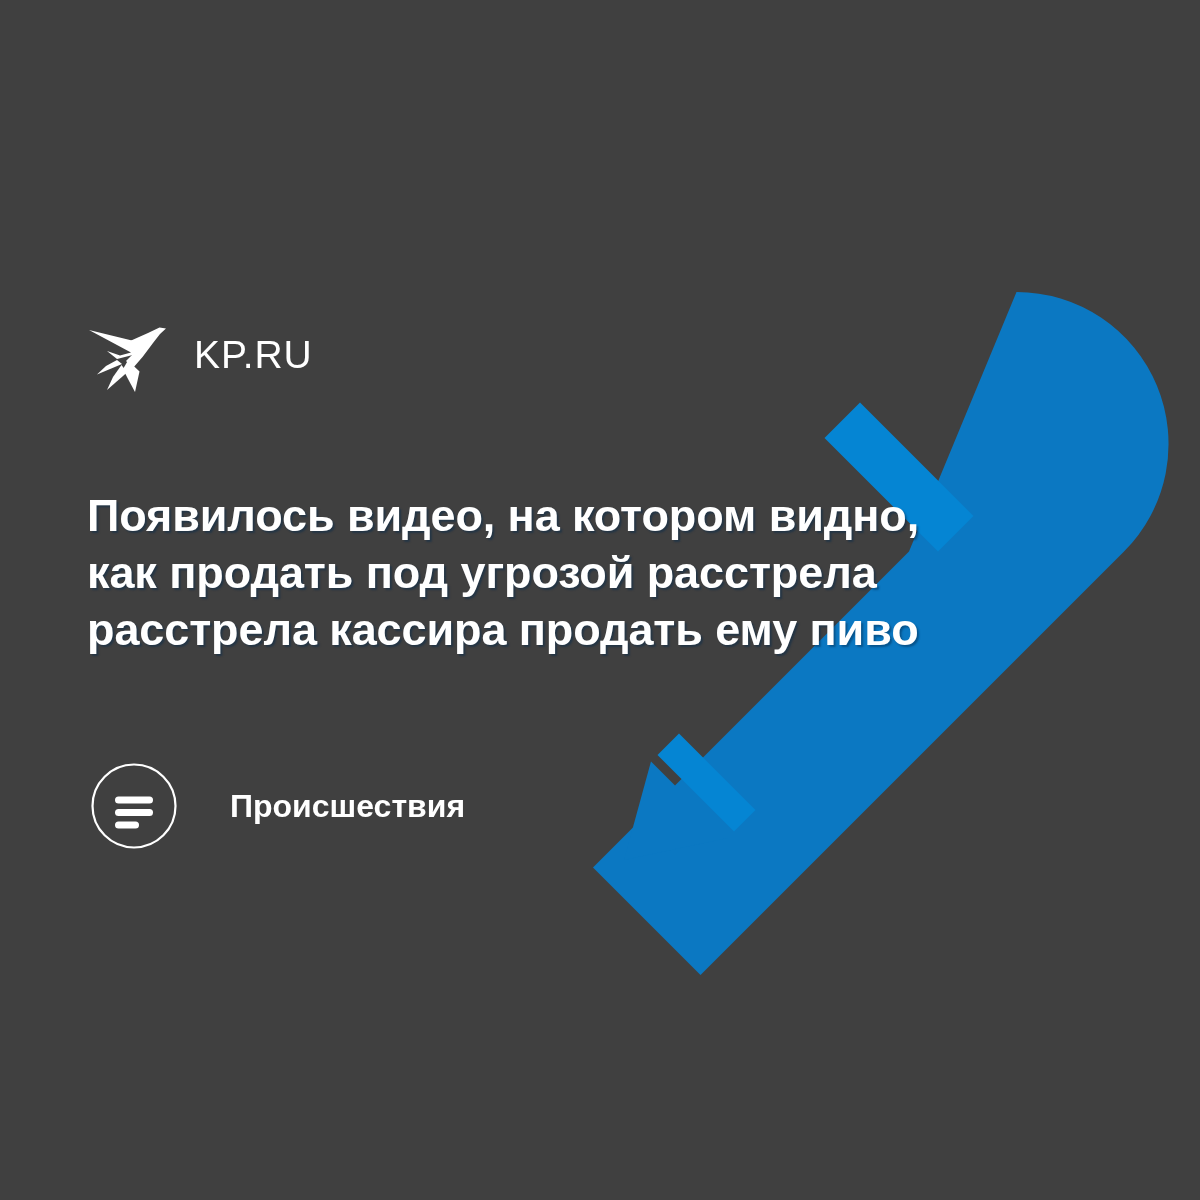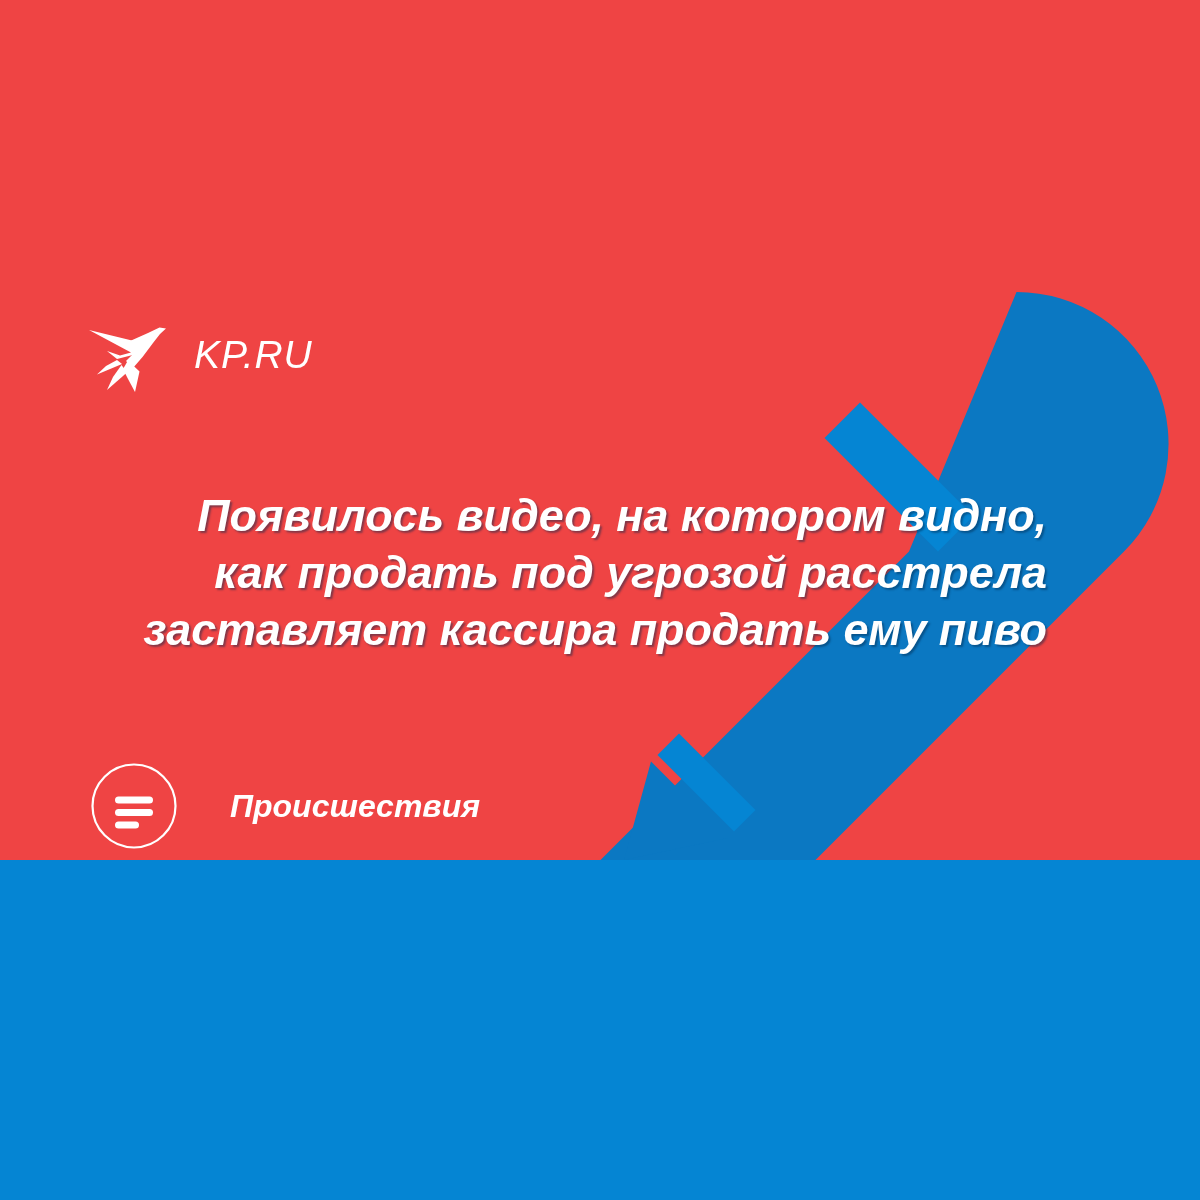--- a/index.html
+++ b/index.html
@@ -11,24 +11,23 @@
     width: 1200px;
     height: 1200px;
     overflow: hidden;
     font-family: "Liberation Sans", "DejaVu Sans", sans-serif;
     background: #0585d3;
   }
 
   #card {
     position: relative;
     width: 1200px;
-    height: 860px;
-    background: #ef4444;
+    height: 1200px;
+    background: #404040;
     overflow: hidden;
-    font-style: italic;
   }
 
   
   #watermark {
     position: absolute;
     left: 0;
     top: 0;
     width: 1200px;
     height: 1200px;
     pointer-events: none;
@@ -65,21 +64,20 @@
     left: 87px;
     top: 487px;
     width: 960px;
     margin: 0;
     color: #ffffff;
     font-size: 45px;
     font-weight: 700;
     line-height: 57px;
     letter-spacing: -0.1px;
     text-shadow: 2px 2px 2px rgba(0, 40, 75, 0.45);
-    text-align: right;
   }
   #headline .hl-line {
     display: block;
     white-space: nowrap;
   }
 
   
   #category-row {
     position: absolute;
     left: 90px;
@@ -187,21 +185,21 @@
                  L19.0 54.0
                  Z"></path>
       </g>
     </svg>
     <span id="brand-text">KP.RU</span>
   </div>
 
   <h1 id="headline">
     <span class="hl-line">Появилось видео, на котором видно,</span>
     <span class="hl-line">как продать под угрозой расстрела</span>
-    <span class="hl-line">заставляет кассира продать ему пиво</span>
+    <span class="hl-line">расстрела кассира продать ему пиво</span>
   </h1>
 
   <div id="category-row">
     <span id="category-icon-wrap">
       <svg id="category-icon" viewBox="0 0 88 88" aria-hidden="true">
         <circle cx="44" cy="44" r="41.5" fill="none" stroke="#ffffff" stroke-width="2.2"></circle>
         <rect x="25" y="34.5" width="38" height="7" rx="3.5" fill="#ffffff"></rect>
         <rect x="25" y="47.0" width="38" height="7" rx="3.5" fill="#ffffff"></rect>
         <rect x="25" y="59.5" width="24" height="7" rx="3.5" fill="#ffffff"></rect>
       </svg>

